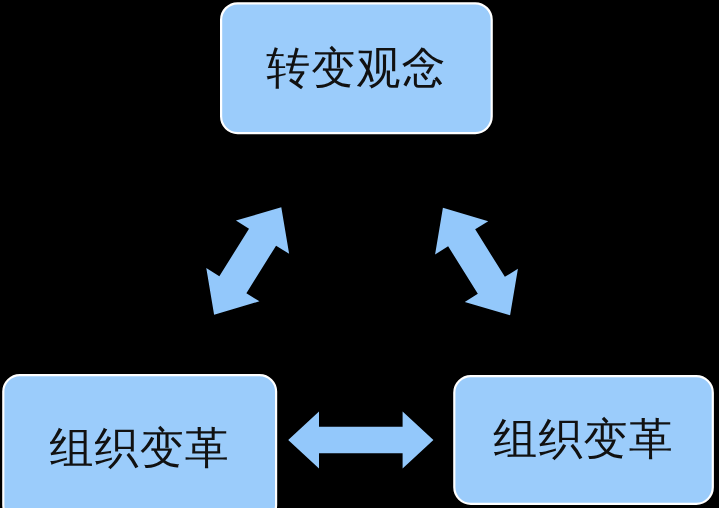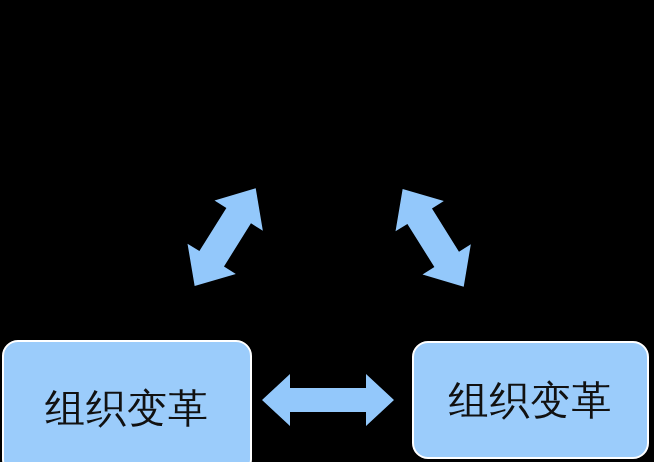--- a/index.html
+++ b/index.html
@@ -49,20 +49,23 @@
   #arrow-right-diag { left: 378px; top: 165px; width: 110px; height: 145px; }
   #arrow-bottom     { left: 258px; top: 370px; width: 140px; height: 60px; }
 
   .arrow-shape { fill: #93C8FB; }
 </style>
 </head>
 <body>
 
 <div id="canvas">
 
+  <div class="node-box" id="node-top">
+    <span class="node-label">转变观念</span>
+  </div>
 
   <div class="node-box" id="node-left">
     <span class="node-label">组织变革</span>
   </div>
 
   <div class="node-box" id="node-right">
     <span class="node-label">组织变革</span>
   </div>
 
   <svg class="arrow-svg" id="arrow-left-diag" viewBox="0 0 110 145">

